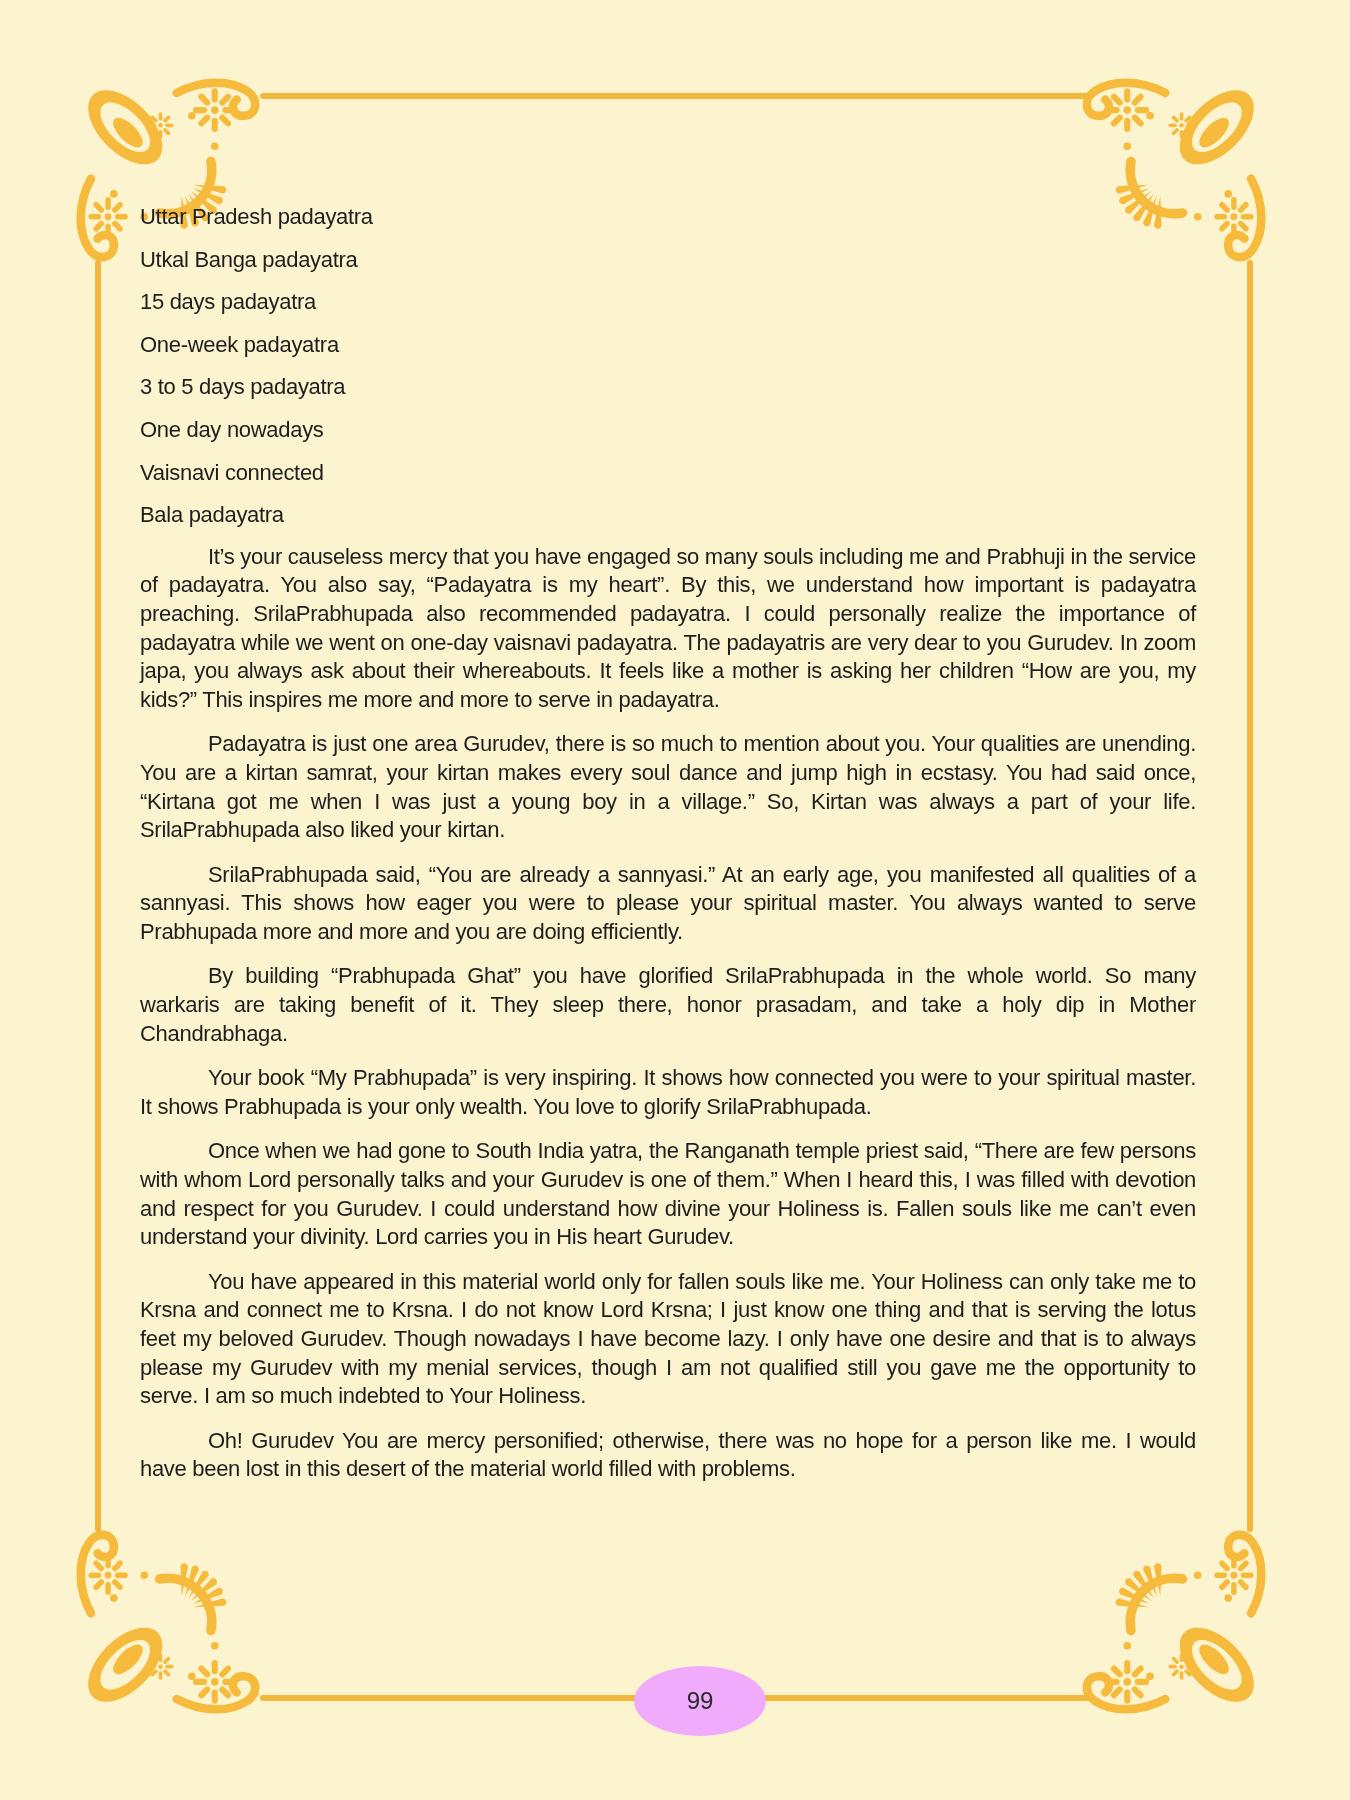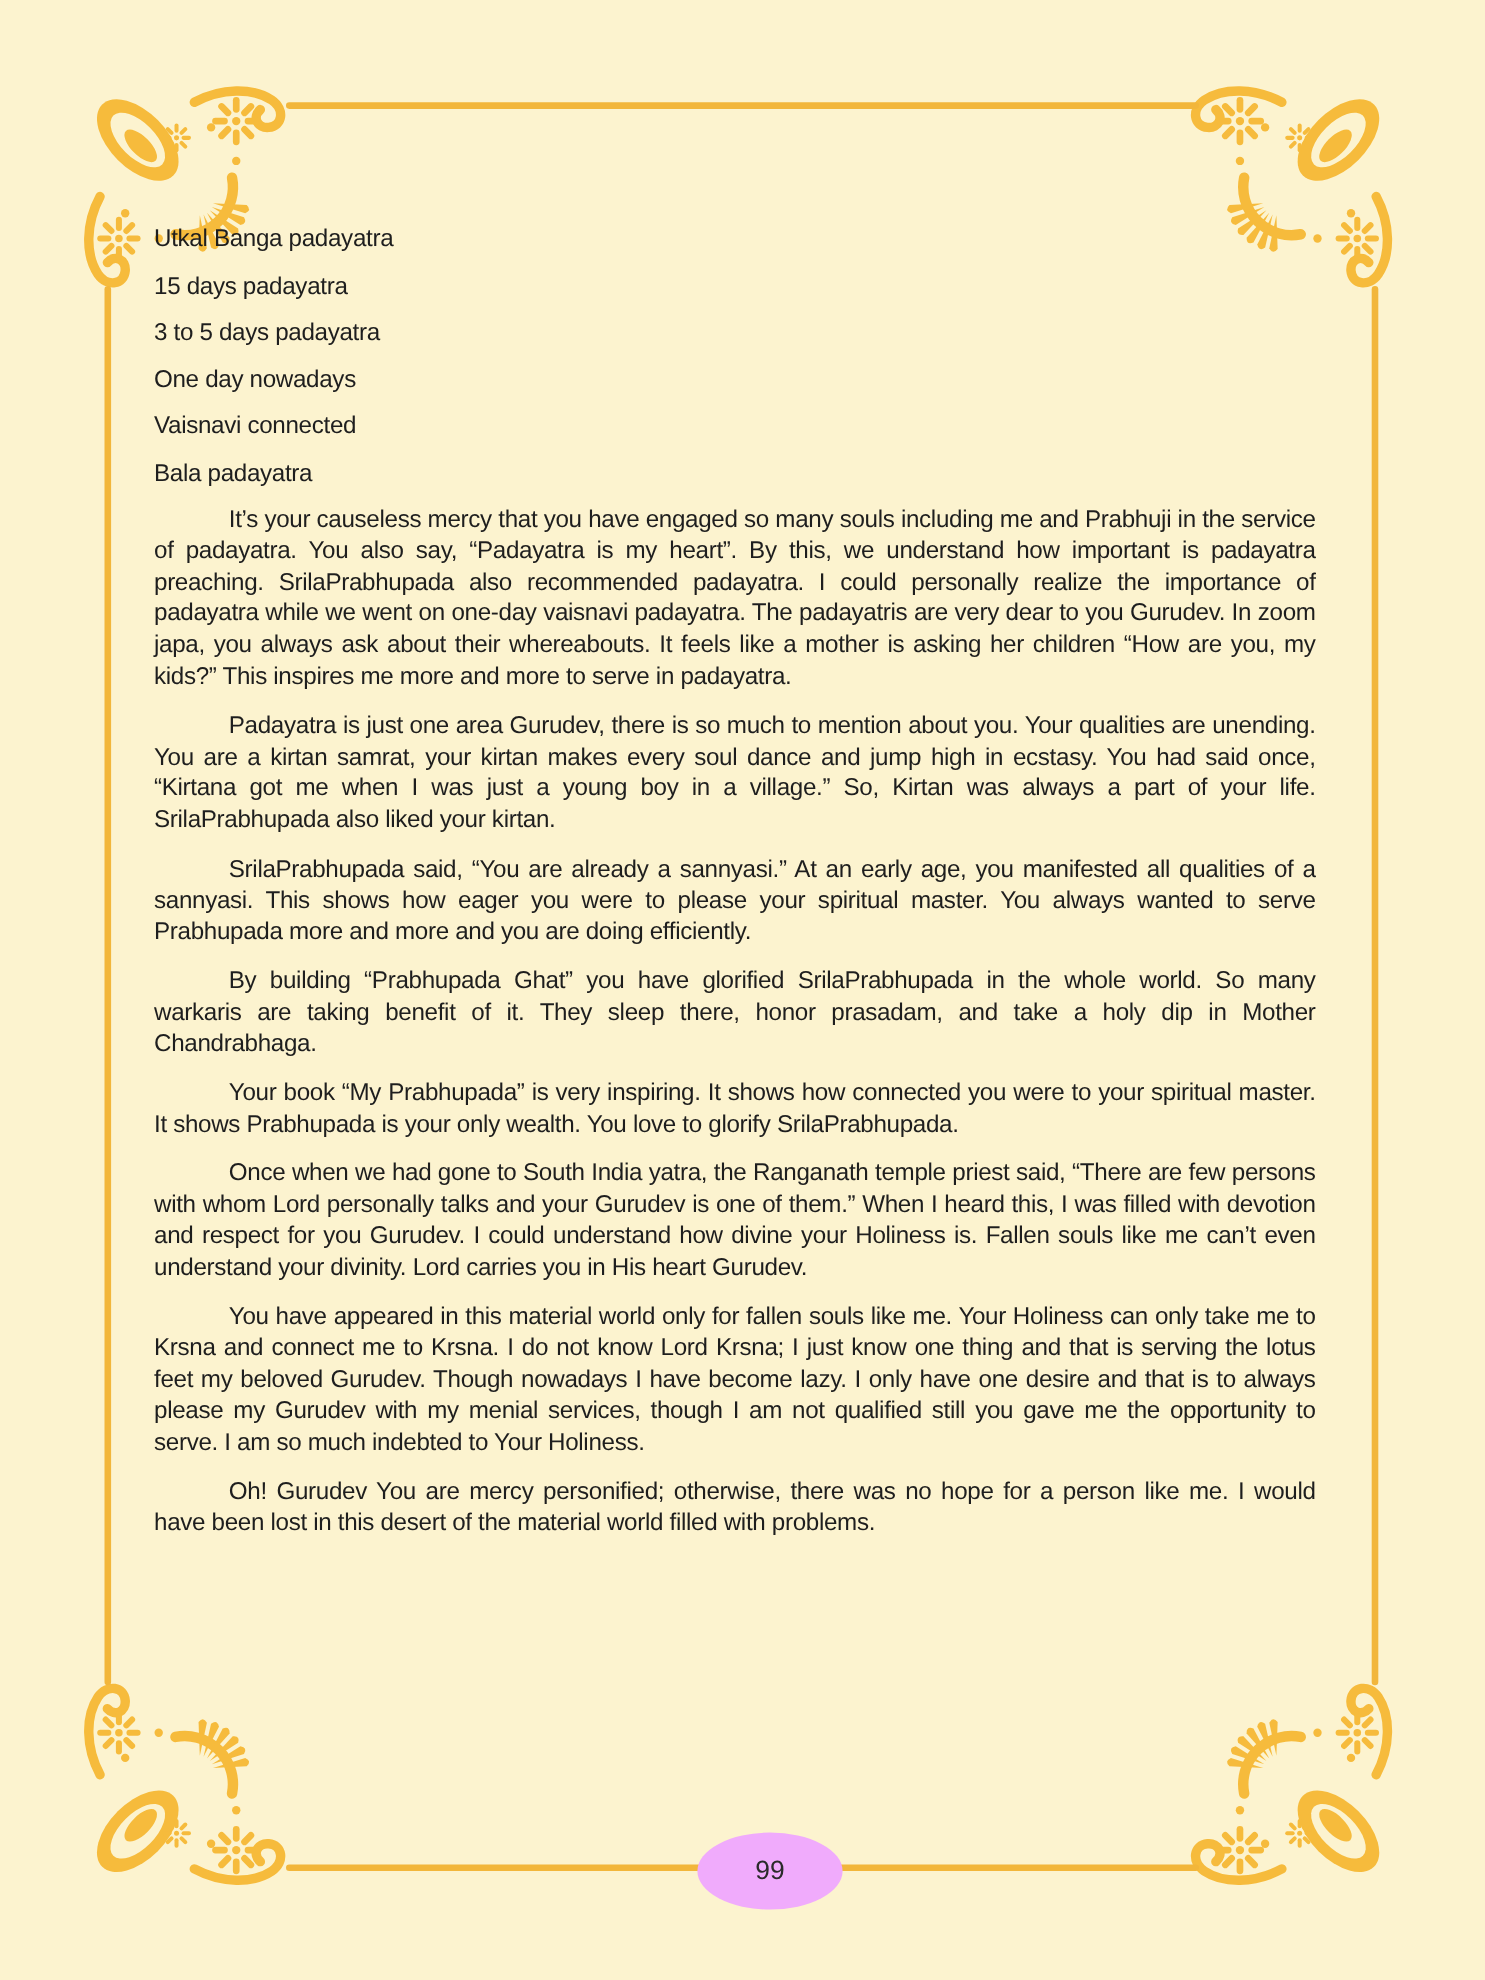--- a/index.html
+++ b/index.html
@@ -129,22 +129,24 @@
 <svg class="orn br">
     <use href="#flourish"></use>
   </svg>
 <div class="bline top"></div>
 <div class="bline bottom"></div>
 <div class="bline left"></div>
 <div class="bline right"></div>
 
 <div class="content">
   <ul class="pada-list">
+    <li>Uttar Pradesh padayatra</li>
     <li>Utkal Banga padayatra</li>
     <li>15 days padayatra</li>
+    <li>One-week padayatra</li>
     <li>3 to 5 days padayatra</li>
     <li>One day nowadays</li>
     <li>Vaisnavi connected</li>
     <li>Bala padayatra</li>
   </ul>
   <p class="body-para">It’s your causeless mercy that you have engaged so many souls including me and Prabhuji in the service of padayatra. You also say, “Padayatra is my heart”. By this, we understand how important is padayatra preaching. SrilaPrabhupada also recommended padayatra. I could personally realize the importance of padayatra while we went on one-day vaisnavi padayatra. The padayatris are very dear to you Gurudev. In zoom japa, you always ask about their whereabouts. It feels like a mother is asking her children “How are you, my kids?” This inspires me more and more to serve in padayatra.</p>
   <p class="body-para">Padayatra is just one area Gurudev, there is so much to mention about you. Your qualities are unending. You are a kirtan samrat, your kirtan makes every soul dance and jump high in ecstasy. You had said once, “Kirtana got me when I was just a young boy in a village.” So, Kirtan was always a part of your life. SrilaPrabhupada also liked your kirtan.</p>
   <p class="body-para">SrilaPrabhupada said, “You are already a sannyasi.” At an early age, you manifested all qualities of a sannyasi. This shows how eager you were to please your spiritual master. You always wanted to serve Prabhupada more and more and you are doing efficiently.</p>
   <p class="body-para">By building “Prabhupada Ghat” you have glorified SrilaPrabhupada in the whole world. So many warkaris are taking benefit of it. They sleep there, honor prasadam, and take a holy dip in Mother Chandrabhaga.</p>
   <p class="body-para">Your book “My Prabhupada” is very inspiring. It shows how connected you were to your spiritual master. It shows Prabhupada is your only wealth. You love to glorify SrilaPrabhupada.</p>

